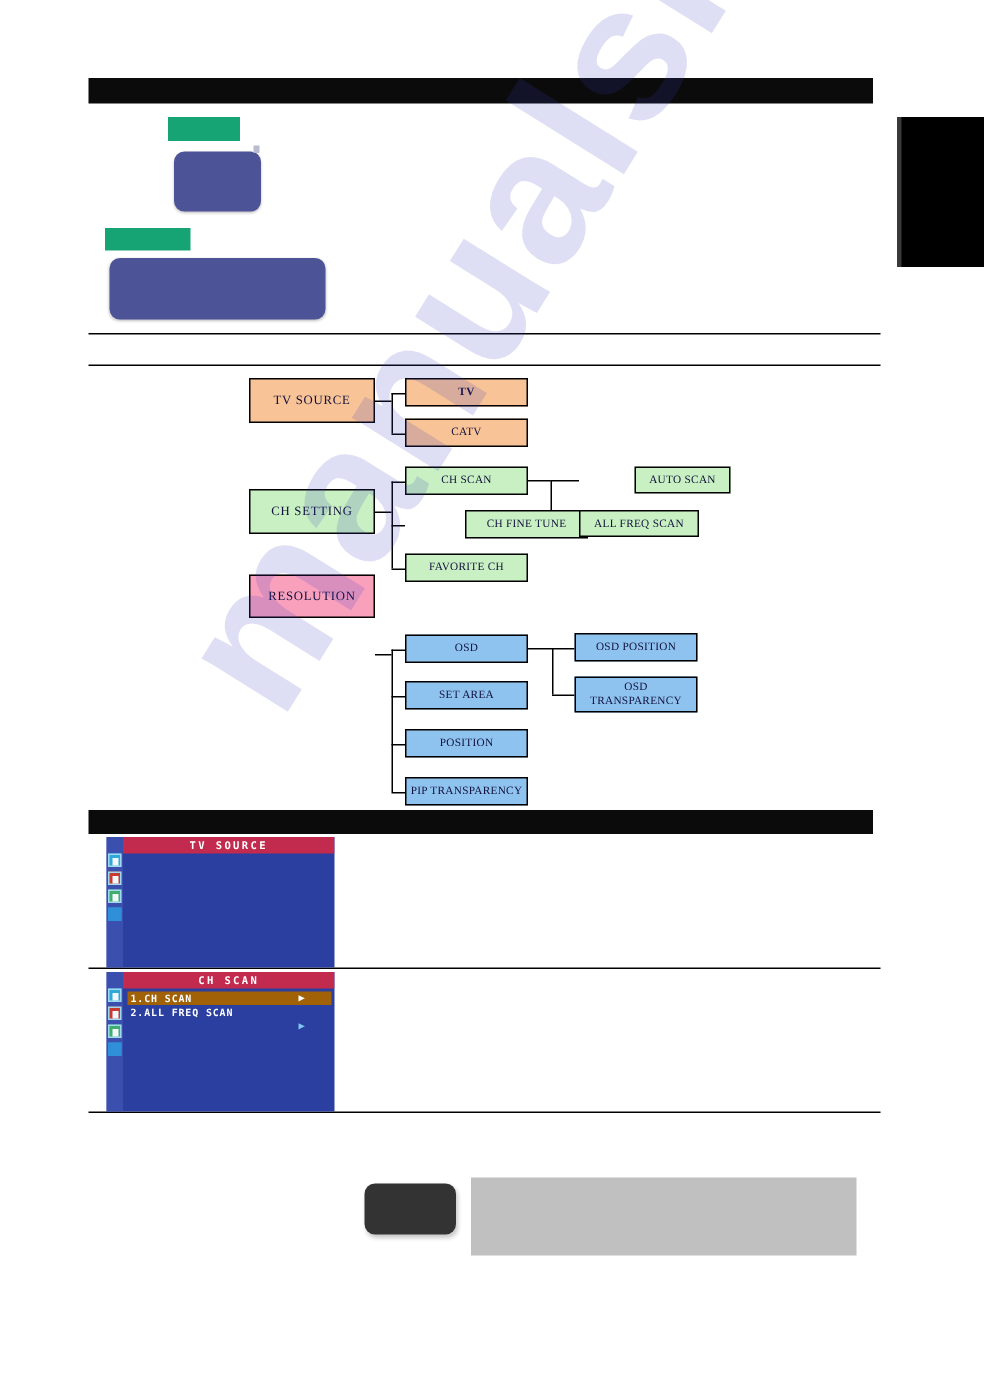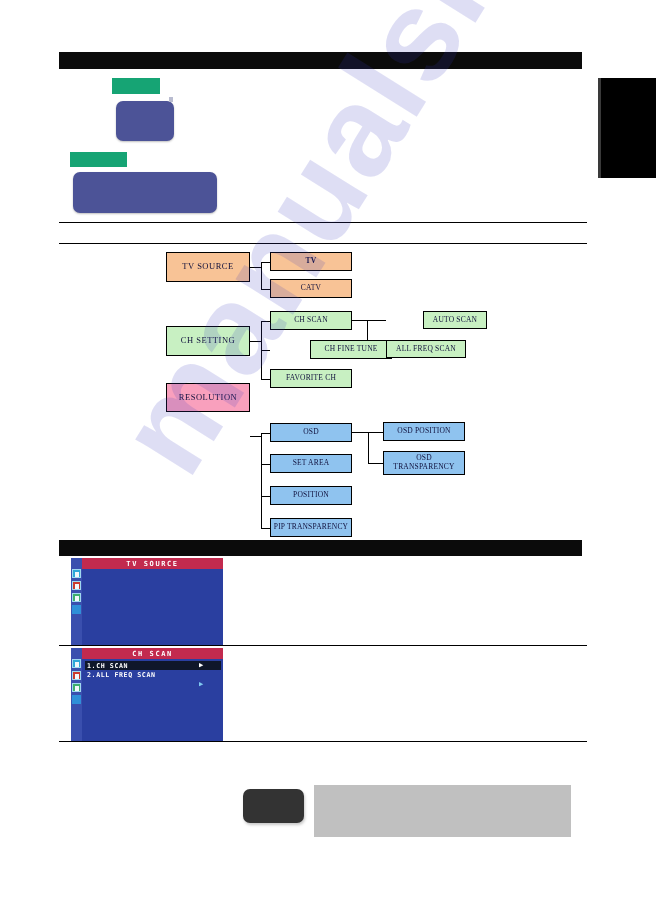--- a/index.html
+++ b/index.html
@@ -196,21 +196,21 @@
     height: 9px;
     display: flex;
     align-items: center;
     font-size: 6.6px;
     font-weight: 700;
     letter-spacing: 0.6px;
     padding-left: 2px;
     white-space: nowrap;
   }
   .osd-row.sel {
-    background: #0f172a;
+    background: #a16207;
     color: #ffffff;
   }
   .osd-row.norm { color: #ffffff; }
   .osd-row.dim  { color: #e5566e; }
   .osd-arrow {
     position: absolute;
     font-size: 7px;
     color: #ffffff;
     line-height: 1;
   }

